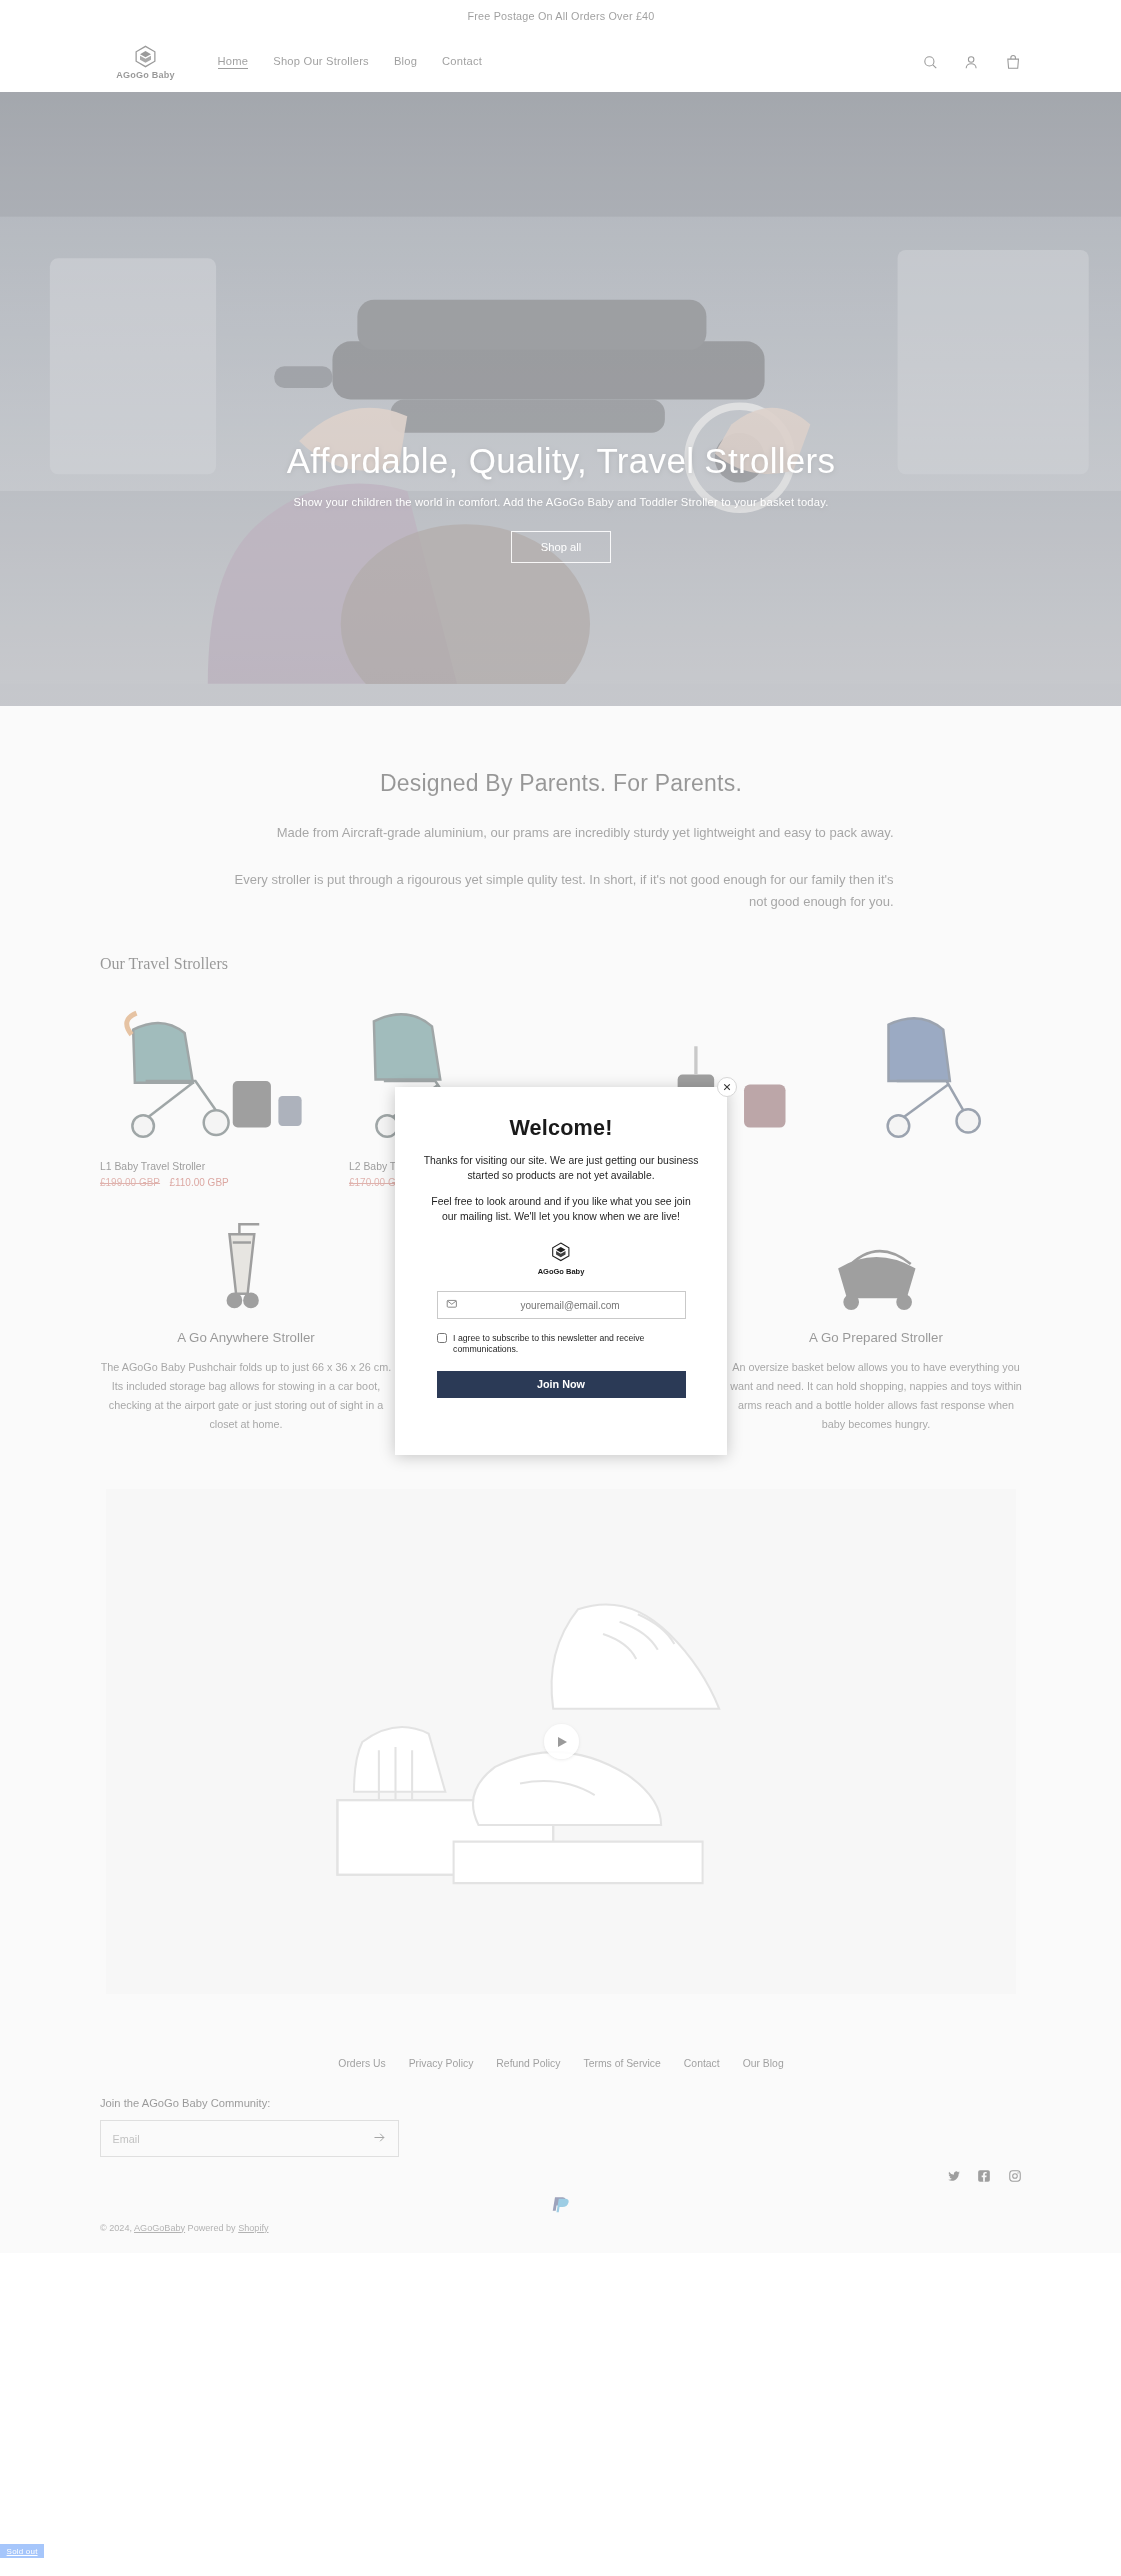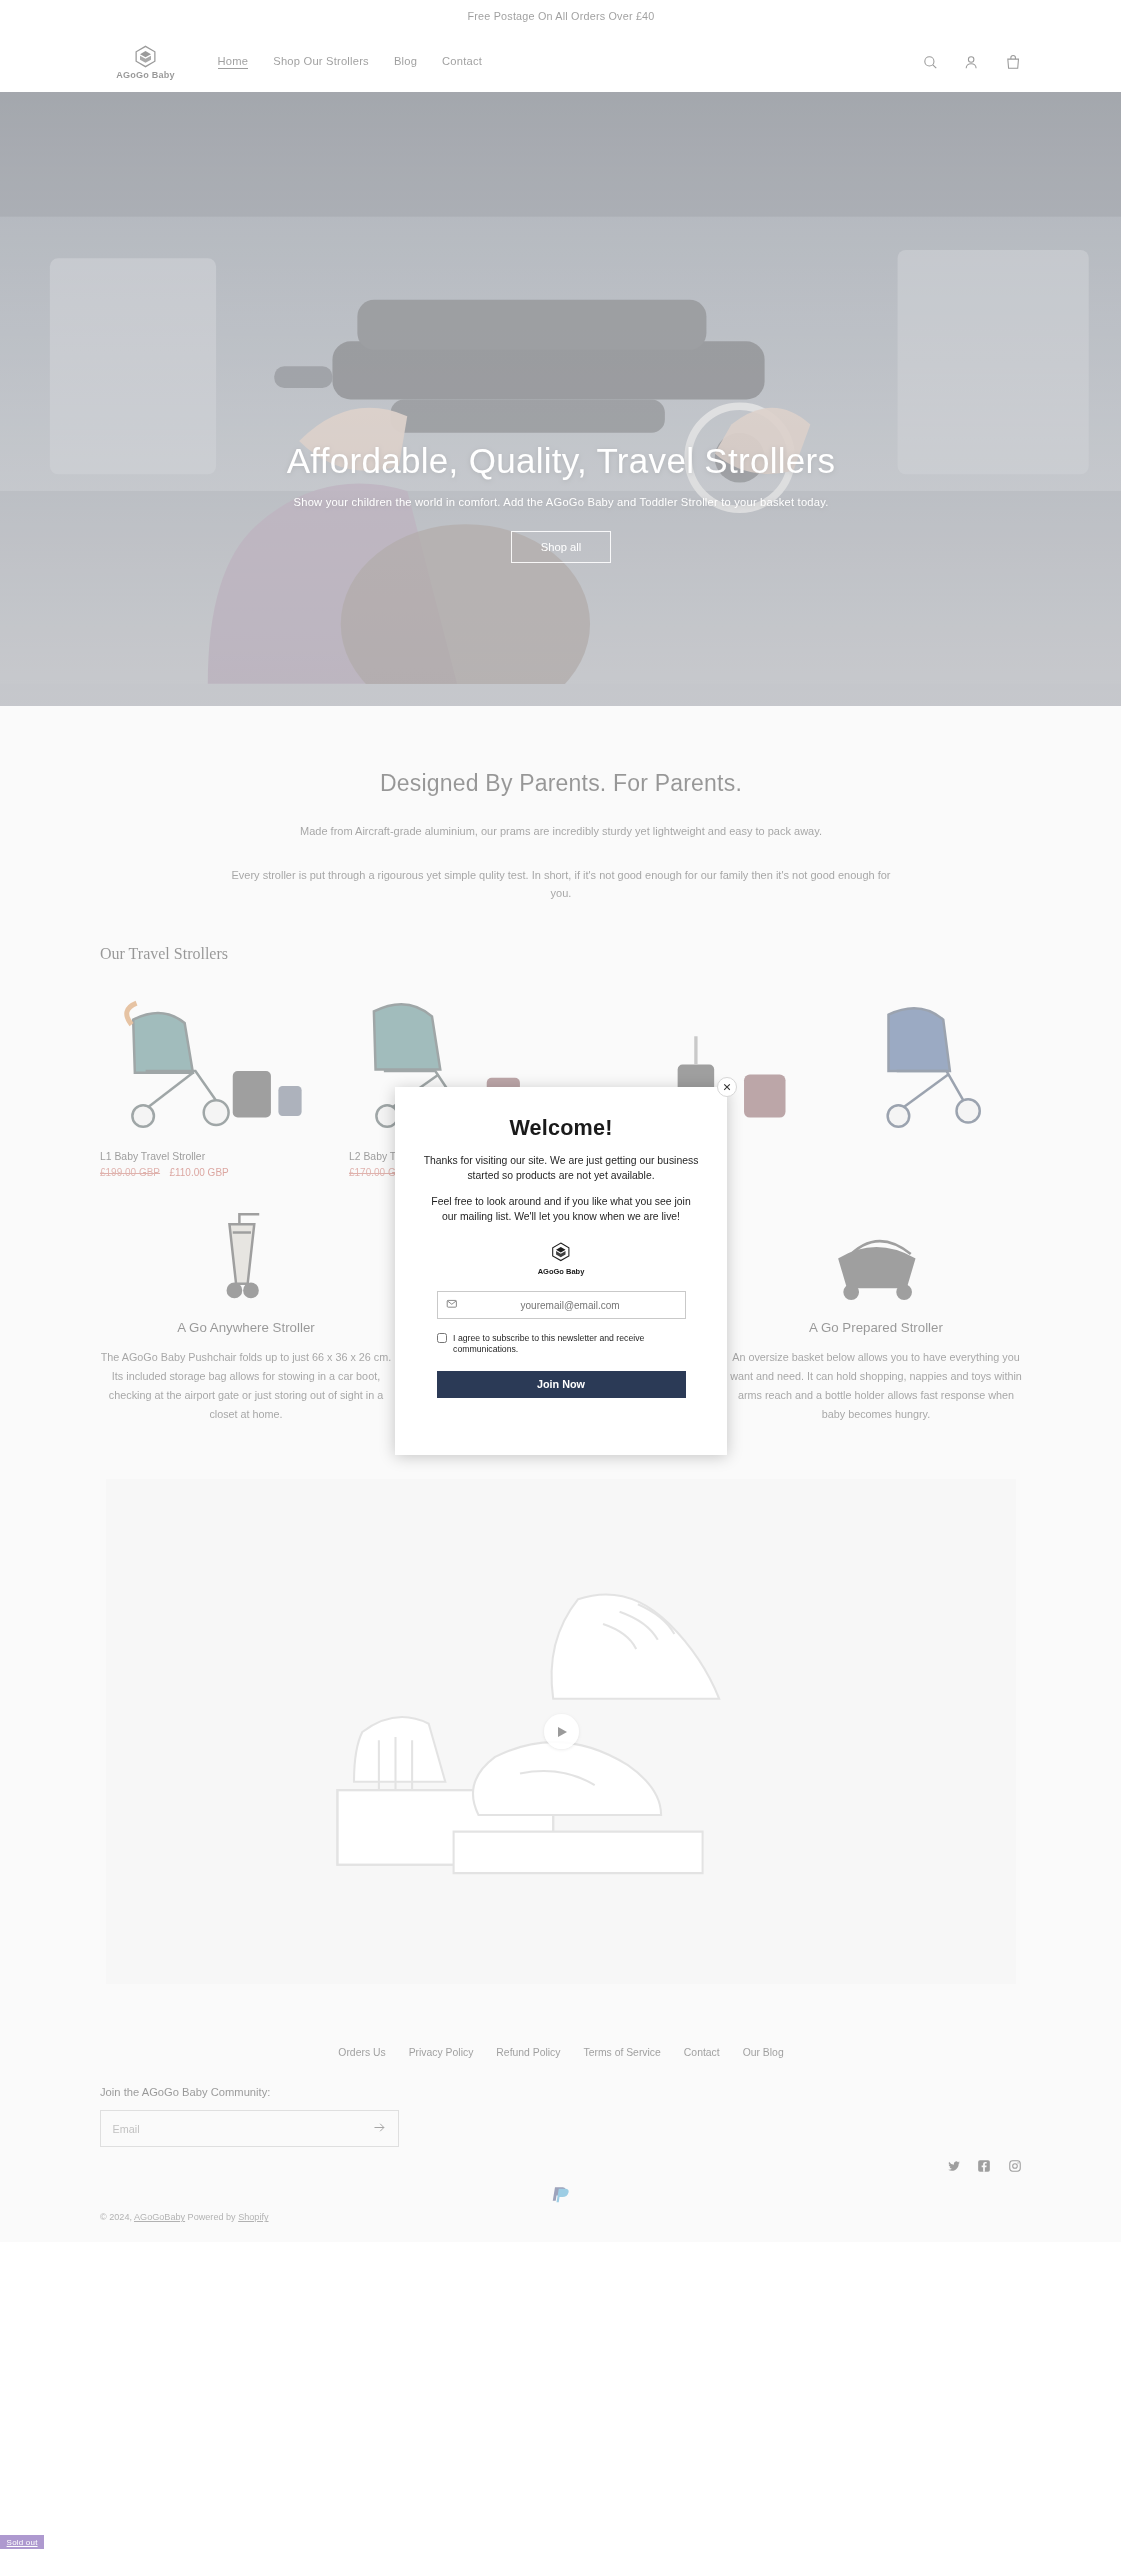--- a/index.html
+++ b/index.html
@@ -66,35 +66,35 @@
     text-shadow: 0 0.8px 4.2px rgba(0,0,0,.4);
   }
   .hero-btn {
     margin: 23px auto 0; display: block; width: 100px; height: 32px;
     border: 0.8px solid rgba(255,255,255,.9); background: transparent;
     color: #fff; font-size: 11.2px; font-family: inherit; cursor: pointer;
   }
   .intro { padding: 45px 0 20px; text-align: center; background: #f3f3f3; }
   .intro h2 { font-size: 23px; font-weight: 400; letter-spacing: 0.2px; margin-top: 19px; }
   .intro p {
-    margin: 25px auto 0; width: 665px; font-size: 11px; line-height: 1.7; color: #3a3a3a;
+    margin: 25px auto 0; width: 665px; font-size: 13px; line-height: 1.7; color: #3a3a3a; text-align: right;
   }
 
   
   .collection { background: #f3f3f3; padding: 21.6px 100px 0; }
   .collection h3 { font-size: 16px; font-weight: 400; margin-bottom: 15px; font-family: Liberation Serif, serif; }
   .products { display: flex; gap: 20px; }
   .product { width: 229px; }
   .product-media {
     height: 163px; position: relative;
     display: flex; align-items: flex-end; justify-content: center;
   }
   .badge-soldout {
-    position: absolute; left: 0; bottom: 27px;
-    background: #4c1d95; color: #fff; font-size: 8px;
+    position: absolute; left: 0; bottom: 18px;
+    background: #3b82f6; color: #fff; font-size: 8px;
     padding: 2.5px 6.6px; letter-spacing: 0.2px; text-decoration: underline;
   }
   .product-title { font-size: 10.4px; margin-top: 10px; color: #1f1f1f; }
   .product-price { margin-top: 5px; font-size: 10px; color: #b03a2e; }
   .price-strike { text-decoration: line-through; color: #b03a2e; opacity: .85; margin-right: 6.6px; }
 
   
   .features { background: #f3f3f3; padding: 33px 100px 47px; display: flex; gap: 23px; }
   .feature { width: 296px; text-align: center; }
   .feature-icon { height: 91px; display: flex; align-items: flex-end; justify-content: center; }

